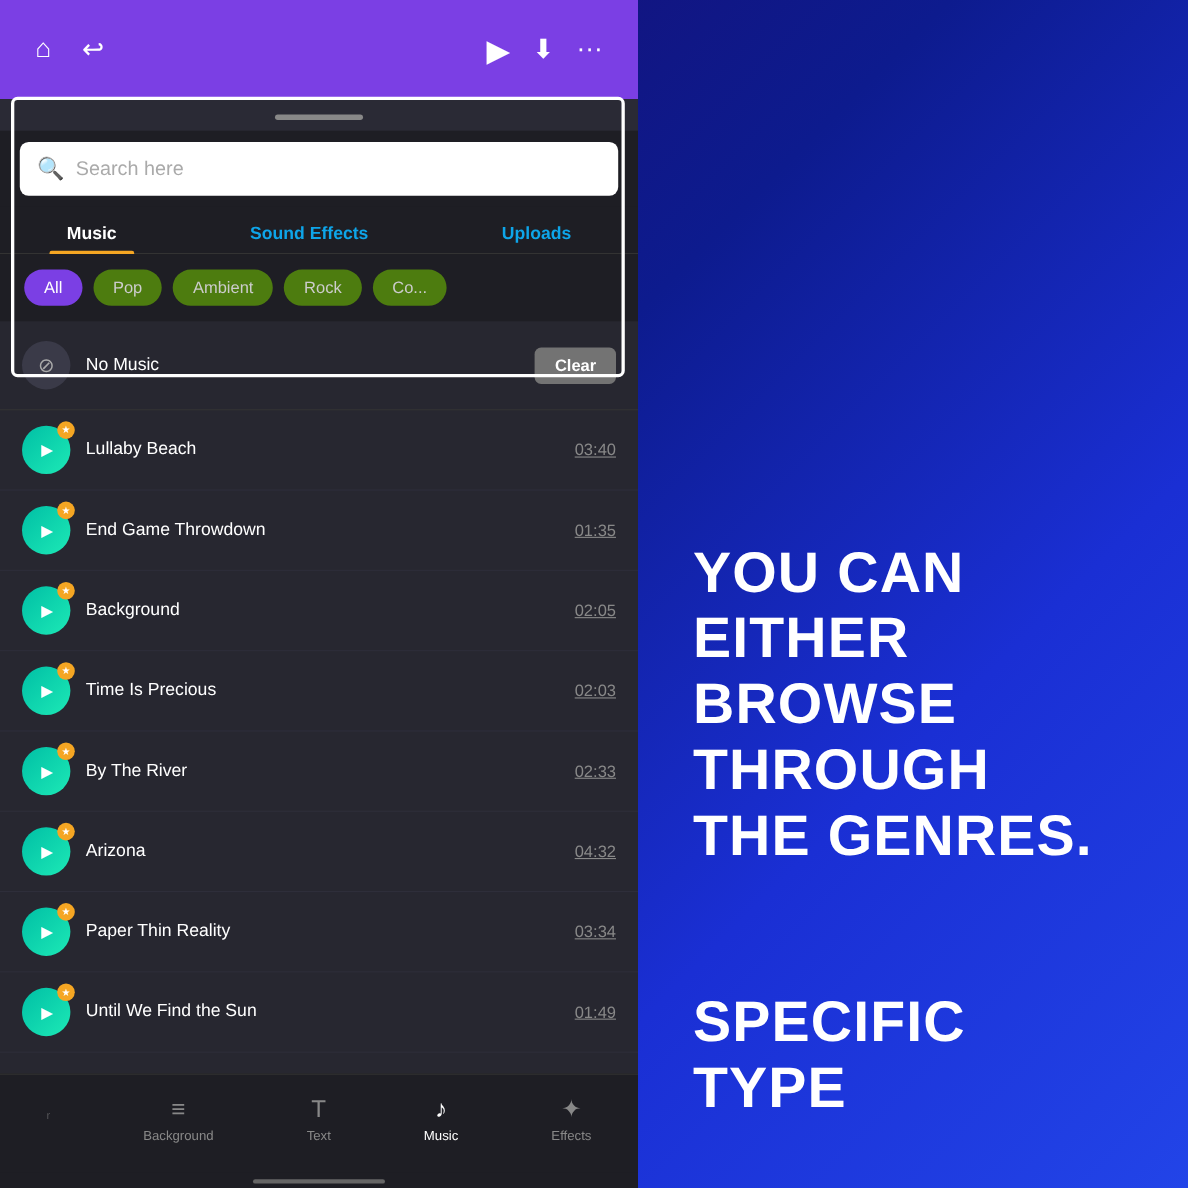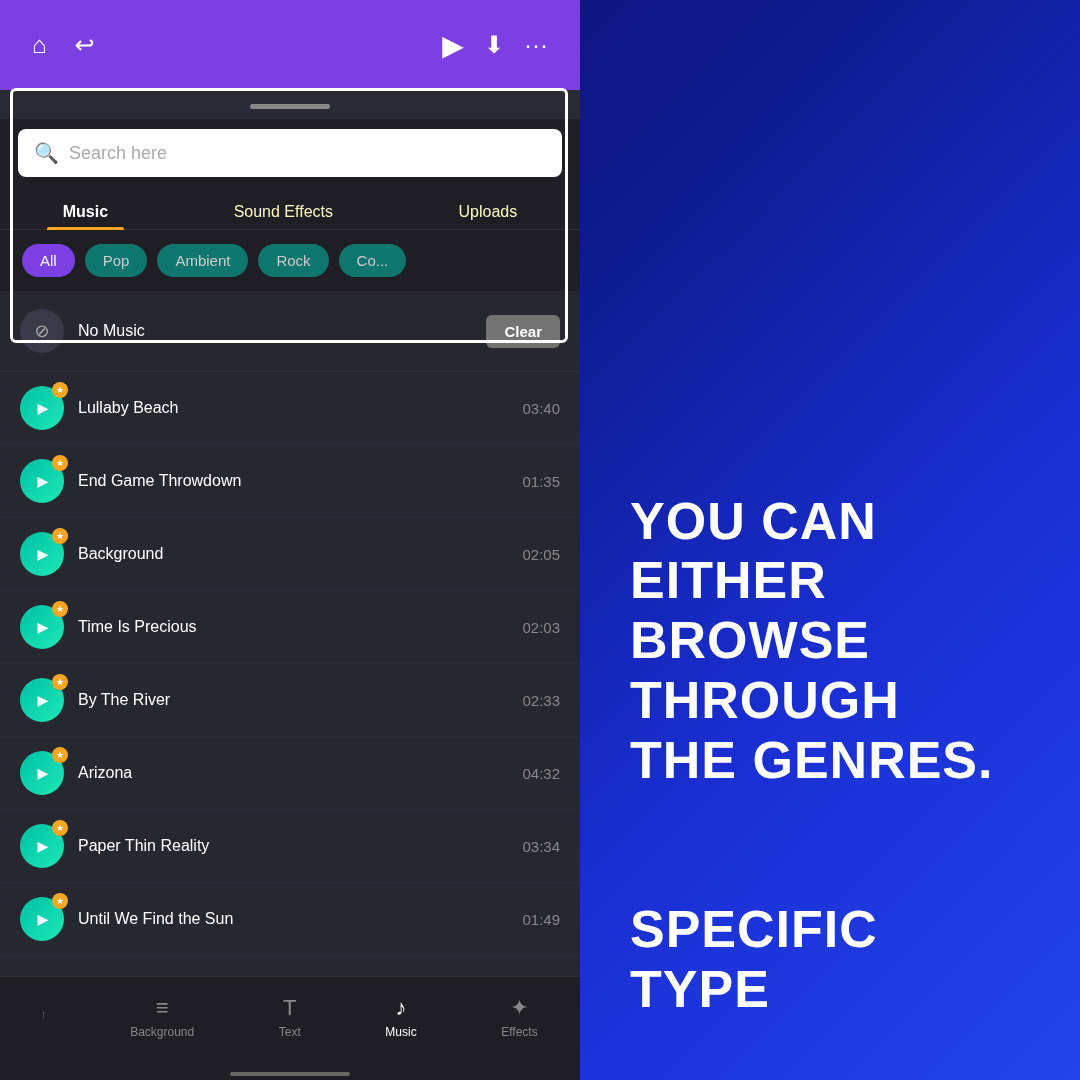--- a/index.html
+++ b/index.html
@@ -100,24 +100,25 @@
     
     .tabs-container {
       display: flex;
       justify-content: space-around;
       padding: 8px 0 0;
       background: #1e1e24;
       border-bottom: 1px solid #333;
     }
     .tab {
       padding: 8px 16px;
-      color: #fef9c3;
+      color: #0ea5e9;
       font-size: 16px;
       cursor: pointer;
       position: relative;
+      font-weight: bold;
     }
     .tab.active {
       color: white;
       font-weight: bold;
     }
     .tab.active::after {
       content: '';
       position: absolute;
       bottom: -1px;
       left: 0;
@@ -154,21 +155,21 @@
       font-size: 15px;
       cursor: pointer;
       border: none;
       white-space: nowrap;
     }
     .genre-btn.active {
       background: #7b3fe4;
       color: white;
     }
     .genre-btn.inactive {
-      background: #0f766e;
+      background: #4d7c0f;
       color: #ccc;
     }
 
     
     .music-list {
       flex: 1;
       overflow: hidden;
       background: #272730;
     }
 
@@ -251,20 +252,21 @@
       font-size: 14px;
       margin-left: 2px;
     }
     .track-name {
       color: white;
       font-size: 16px;
     }
     .track-duration {
       color: #888;
       font-size: 15px;
+      text-decoration: underline;
     }
 
     
     .bottom-nav {
       height: 90px;
       background: #1e1e24;
       display: flex;
       align-items: center;
       justify-content: space-around;
       border-top: 1px solid #333;

